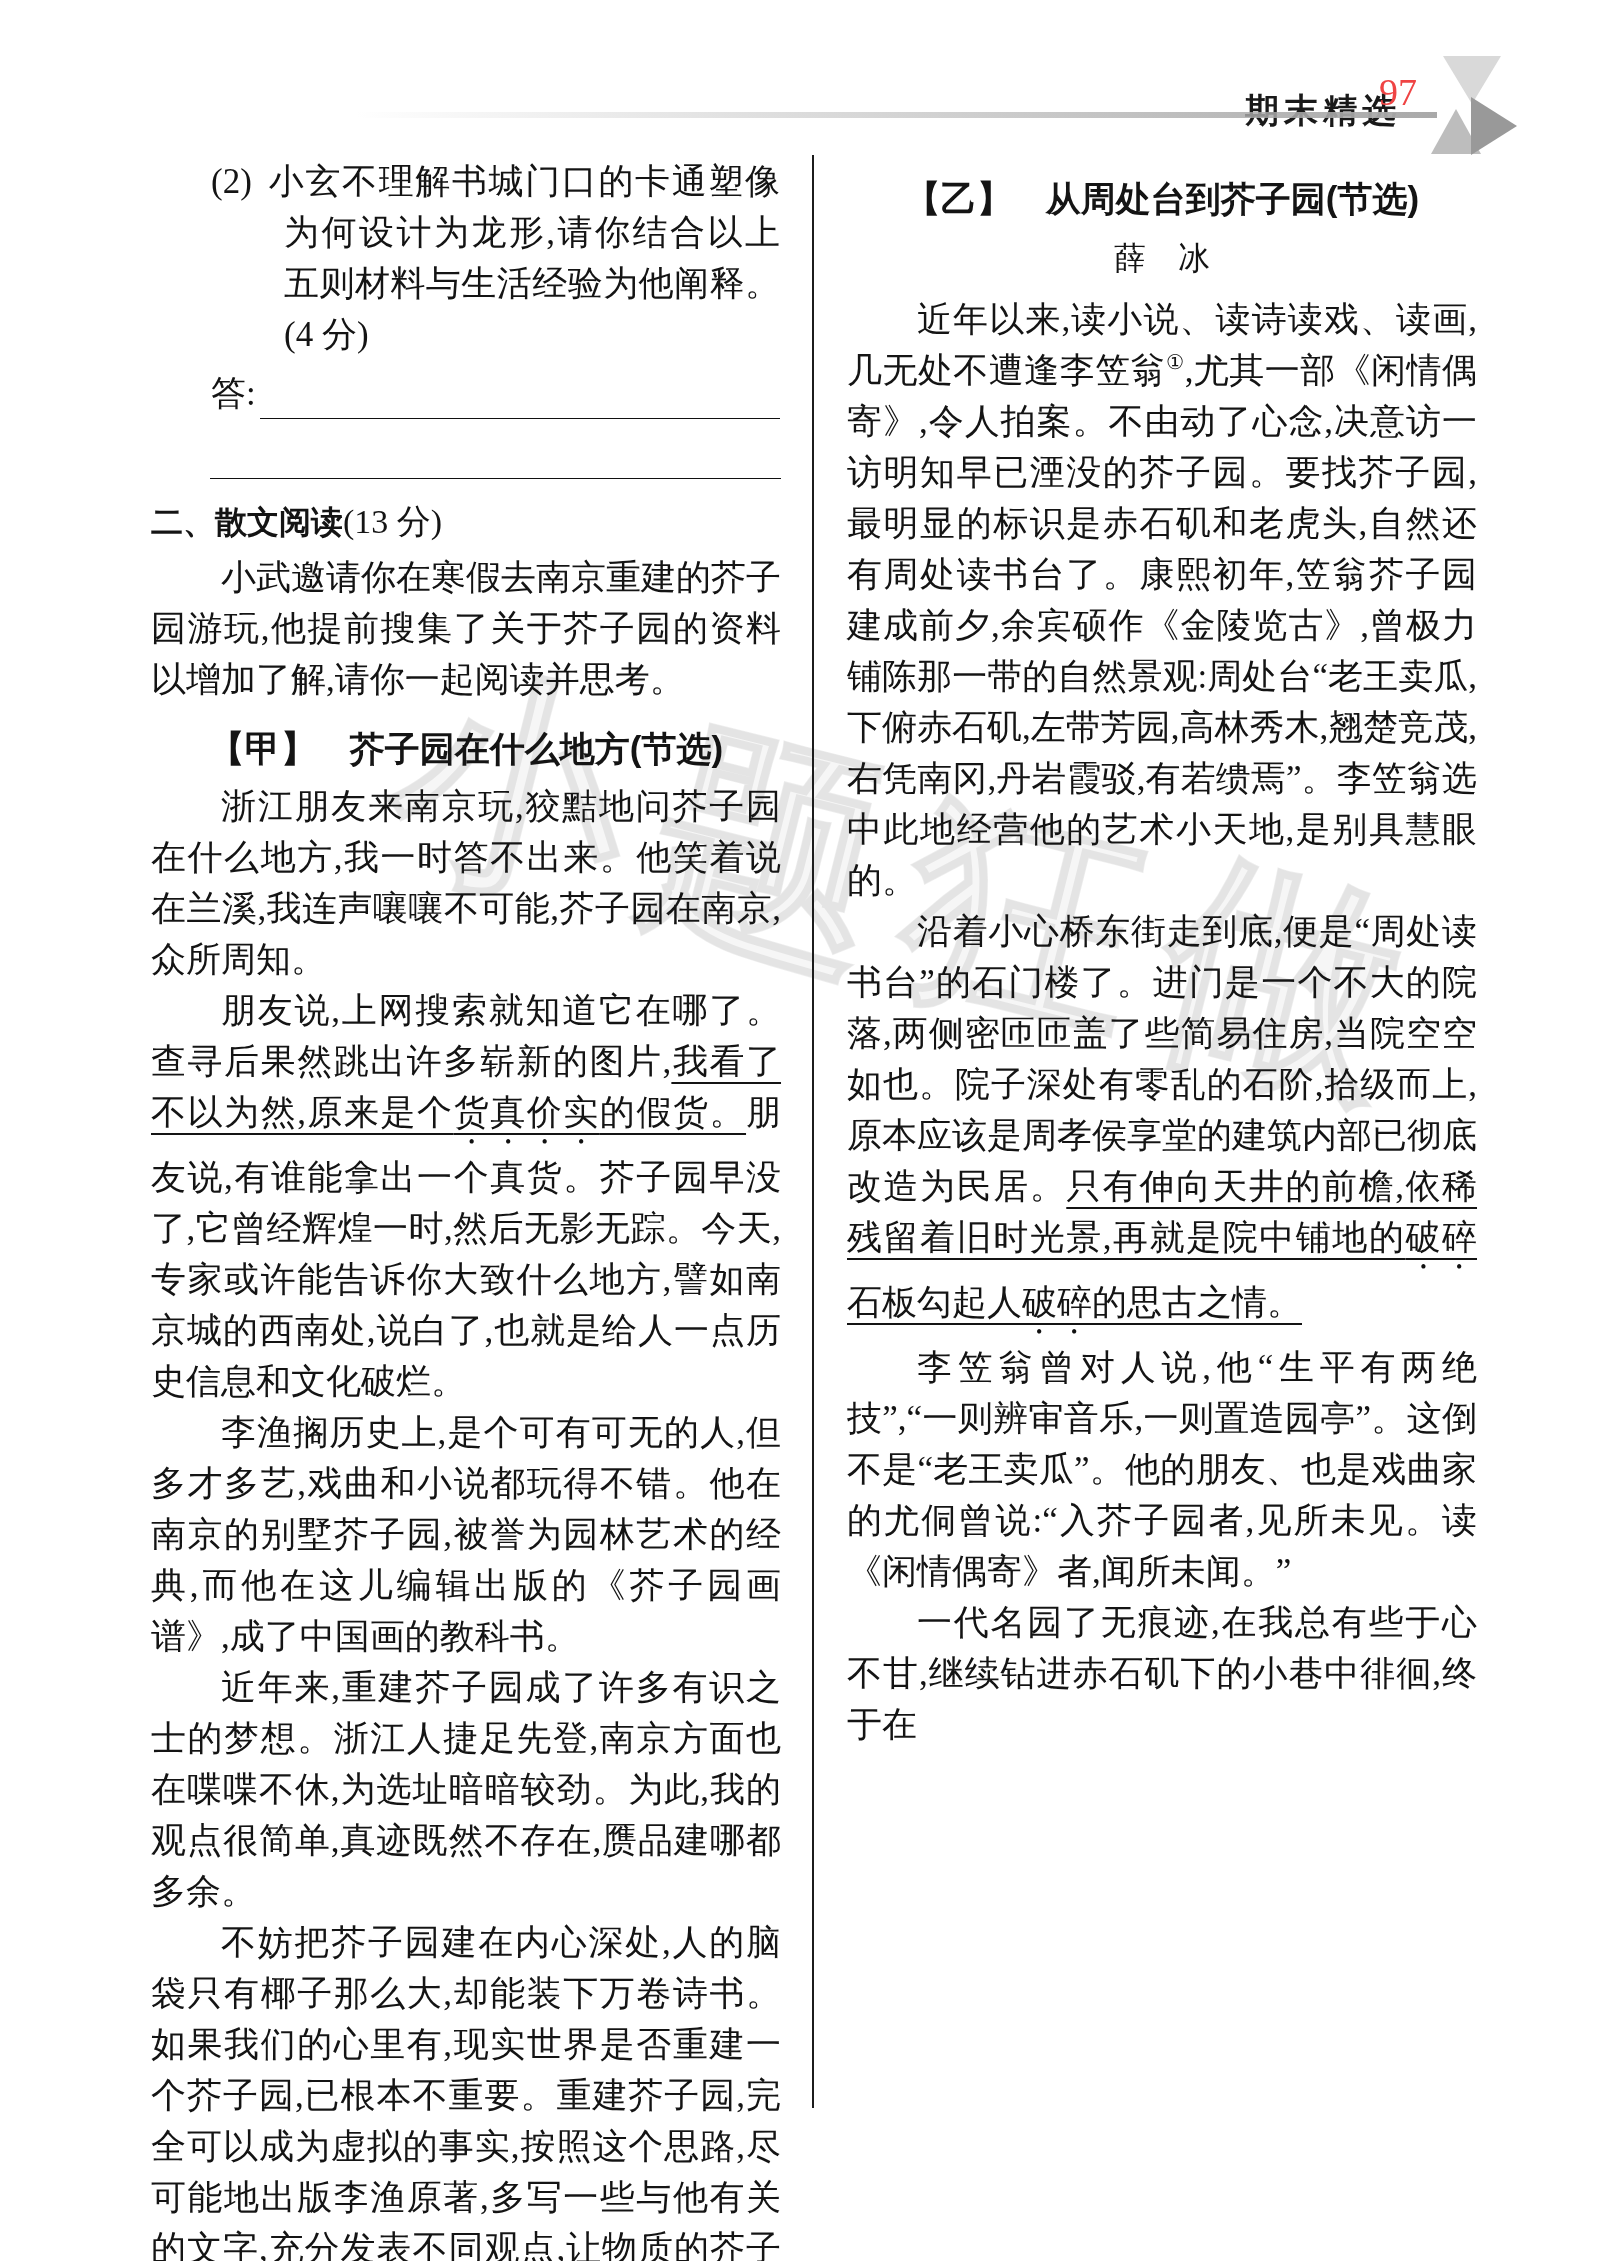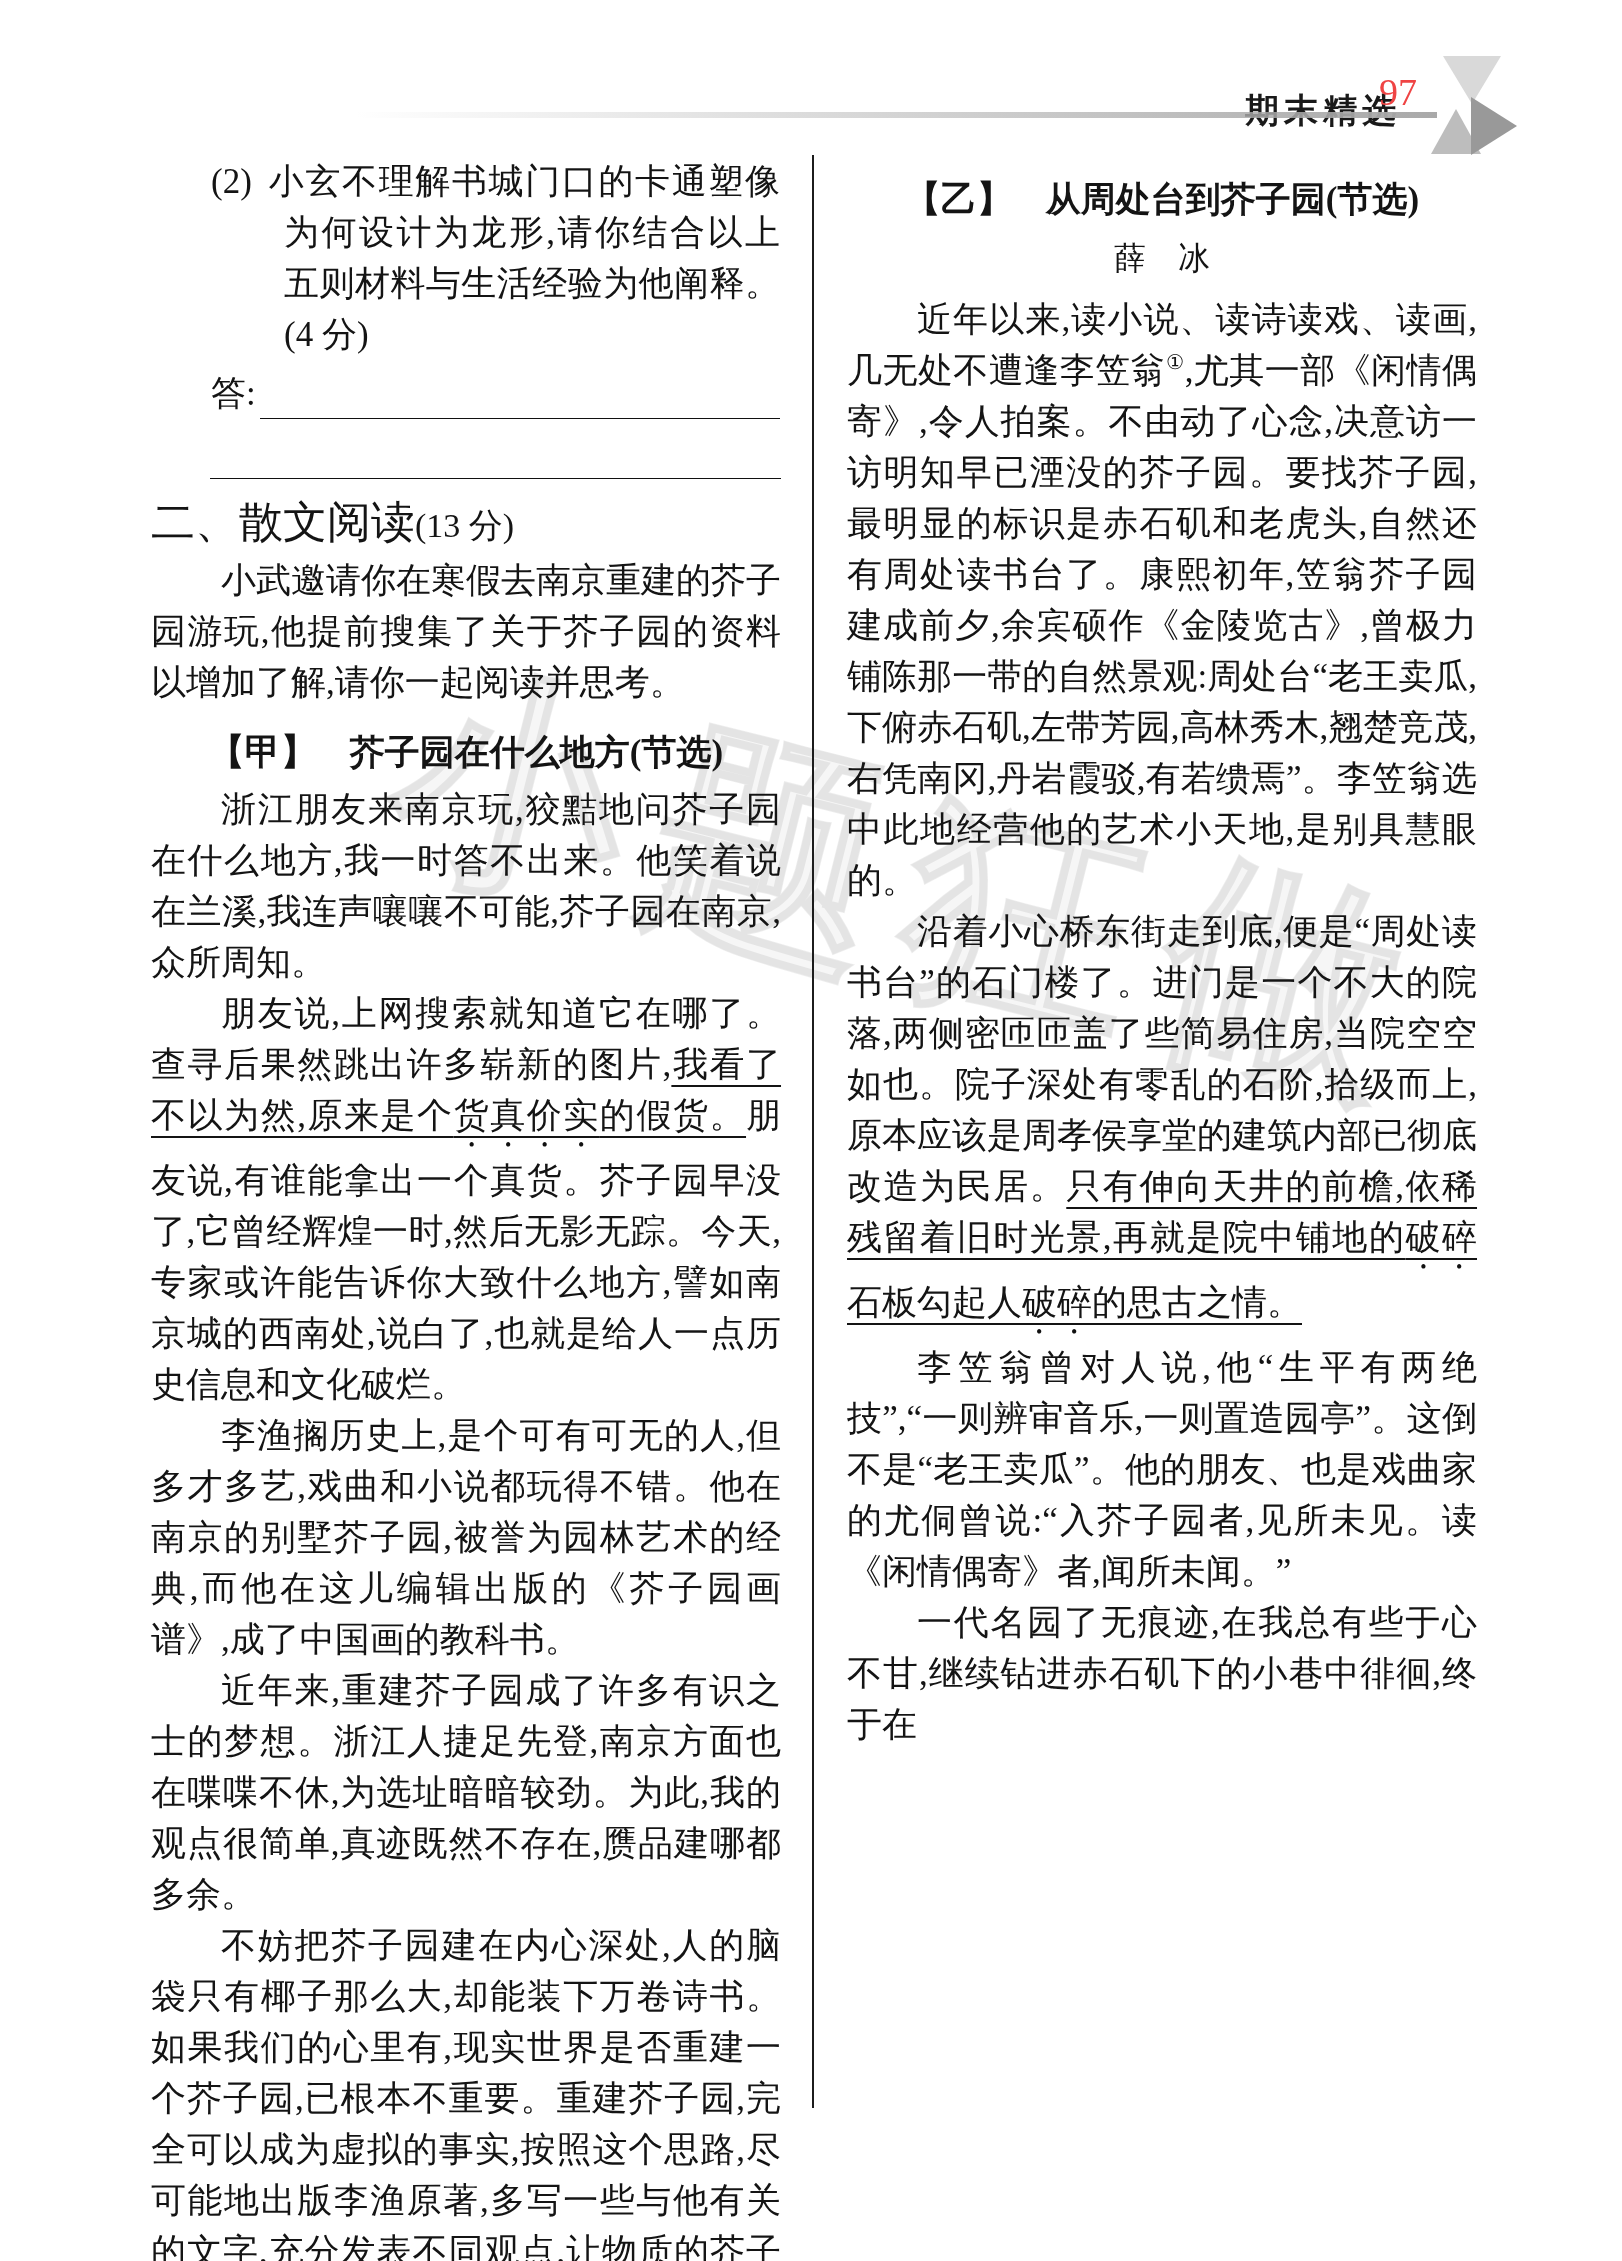--- a/index.html
+++ b/index.html
@@ -32,25 +32,25 @@
 
   
   .question{margin-left:60px;width:569px;padding-left:73px;text-indent:-73px;box-sizing:border-box;}
   .qnum{margin-right:15.3px;}
   .answer-row{margin-left:60px;width:569px;display:flex;align-items:flex-end;height:53px;margin-top:6.4px;}
   .ans-line{flex:1;border-bottom:1.9px solid #111;height:46px;margin-left:3.8px;}
   .blank-line{margin-left:59px;width:571px;border-bottom:1.9px solid #111;height:59px;margin-bottom:12.7px;}
 
   
   .sec-heading{margin:15.3px 0 3.8px 0;line-height:53px;}
-  .sec-heading .main{font-family:"Liberation Sans","DejaVu Sans",sans-serif;font-weight:normal;font-size:44px;}
+  .sec-heading .main{font-family:"Liberation Sans","DejaVu Sans",sans-serif;font-weight:bold;font-size:32px;}
   .sec-heading .score{font-size:34px;}
   .passage-title{text-align:center;margin:15.3px 0 3.8px 0;line-height:55px;}
   .passage-title .tag{font-family:"Liberation Sans","DejaVu Sans",sans-serif;font-weight:bold;font-size:36px;margin-right:33px;}
-  .passage-title .ptitle{font-family:Liberation Serif, serif;font-weight:bold;font-size:35px;}
+  .passage-title .ptitle{font-family:Liberation Sans, sans-serif;font-weight:bold;font-size:35px;}
   .author{text-align:center;font-size:32px;line-height:55px;margin-bottom:7.6px;}
 
   
   .indent{text-indent:2em;margin:0;}
   .paras p{margin:0;text-indent:2em;}
   .u{text-decoration:underline;text-decoration-thickness:1.9px;text-underline-offset:9px;}
   .em{-webkit-text-emphasis:filled dot #111;-webkit-text-emphasis-position:under left;
       text-emphasis:filled dot #111;text-emphasis-position:under left;}
   .sup{vertical-align:super;font-size:58%;line-height:0;}
 </style>

